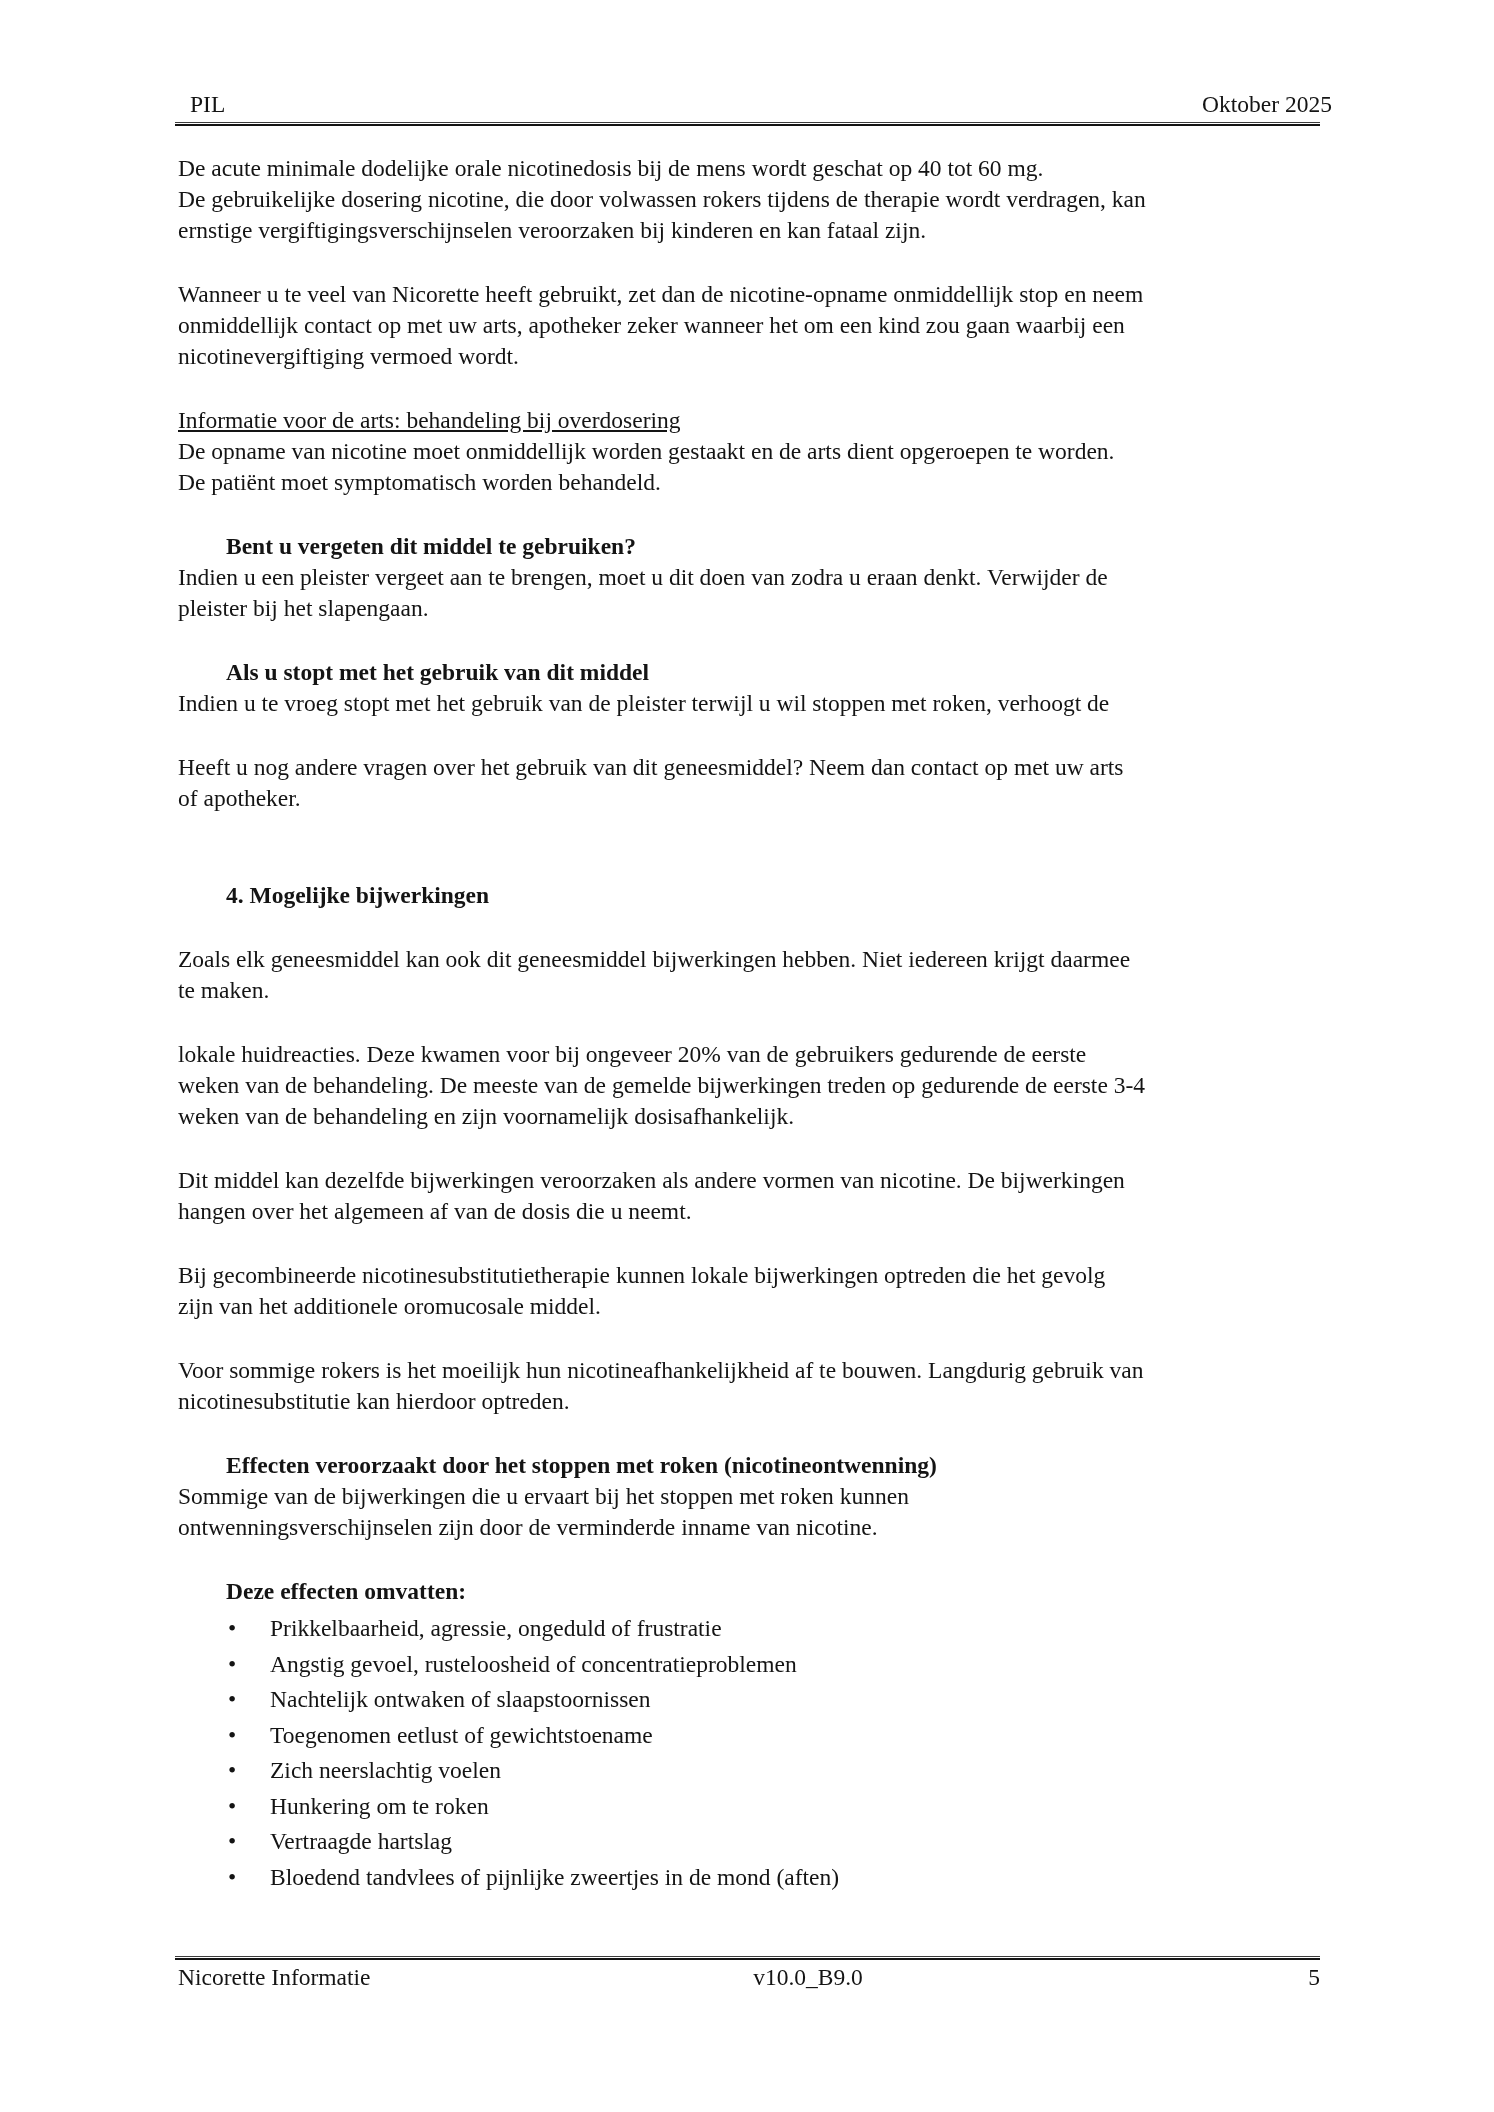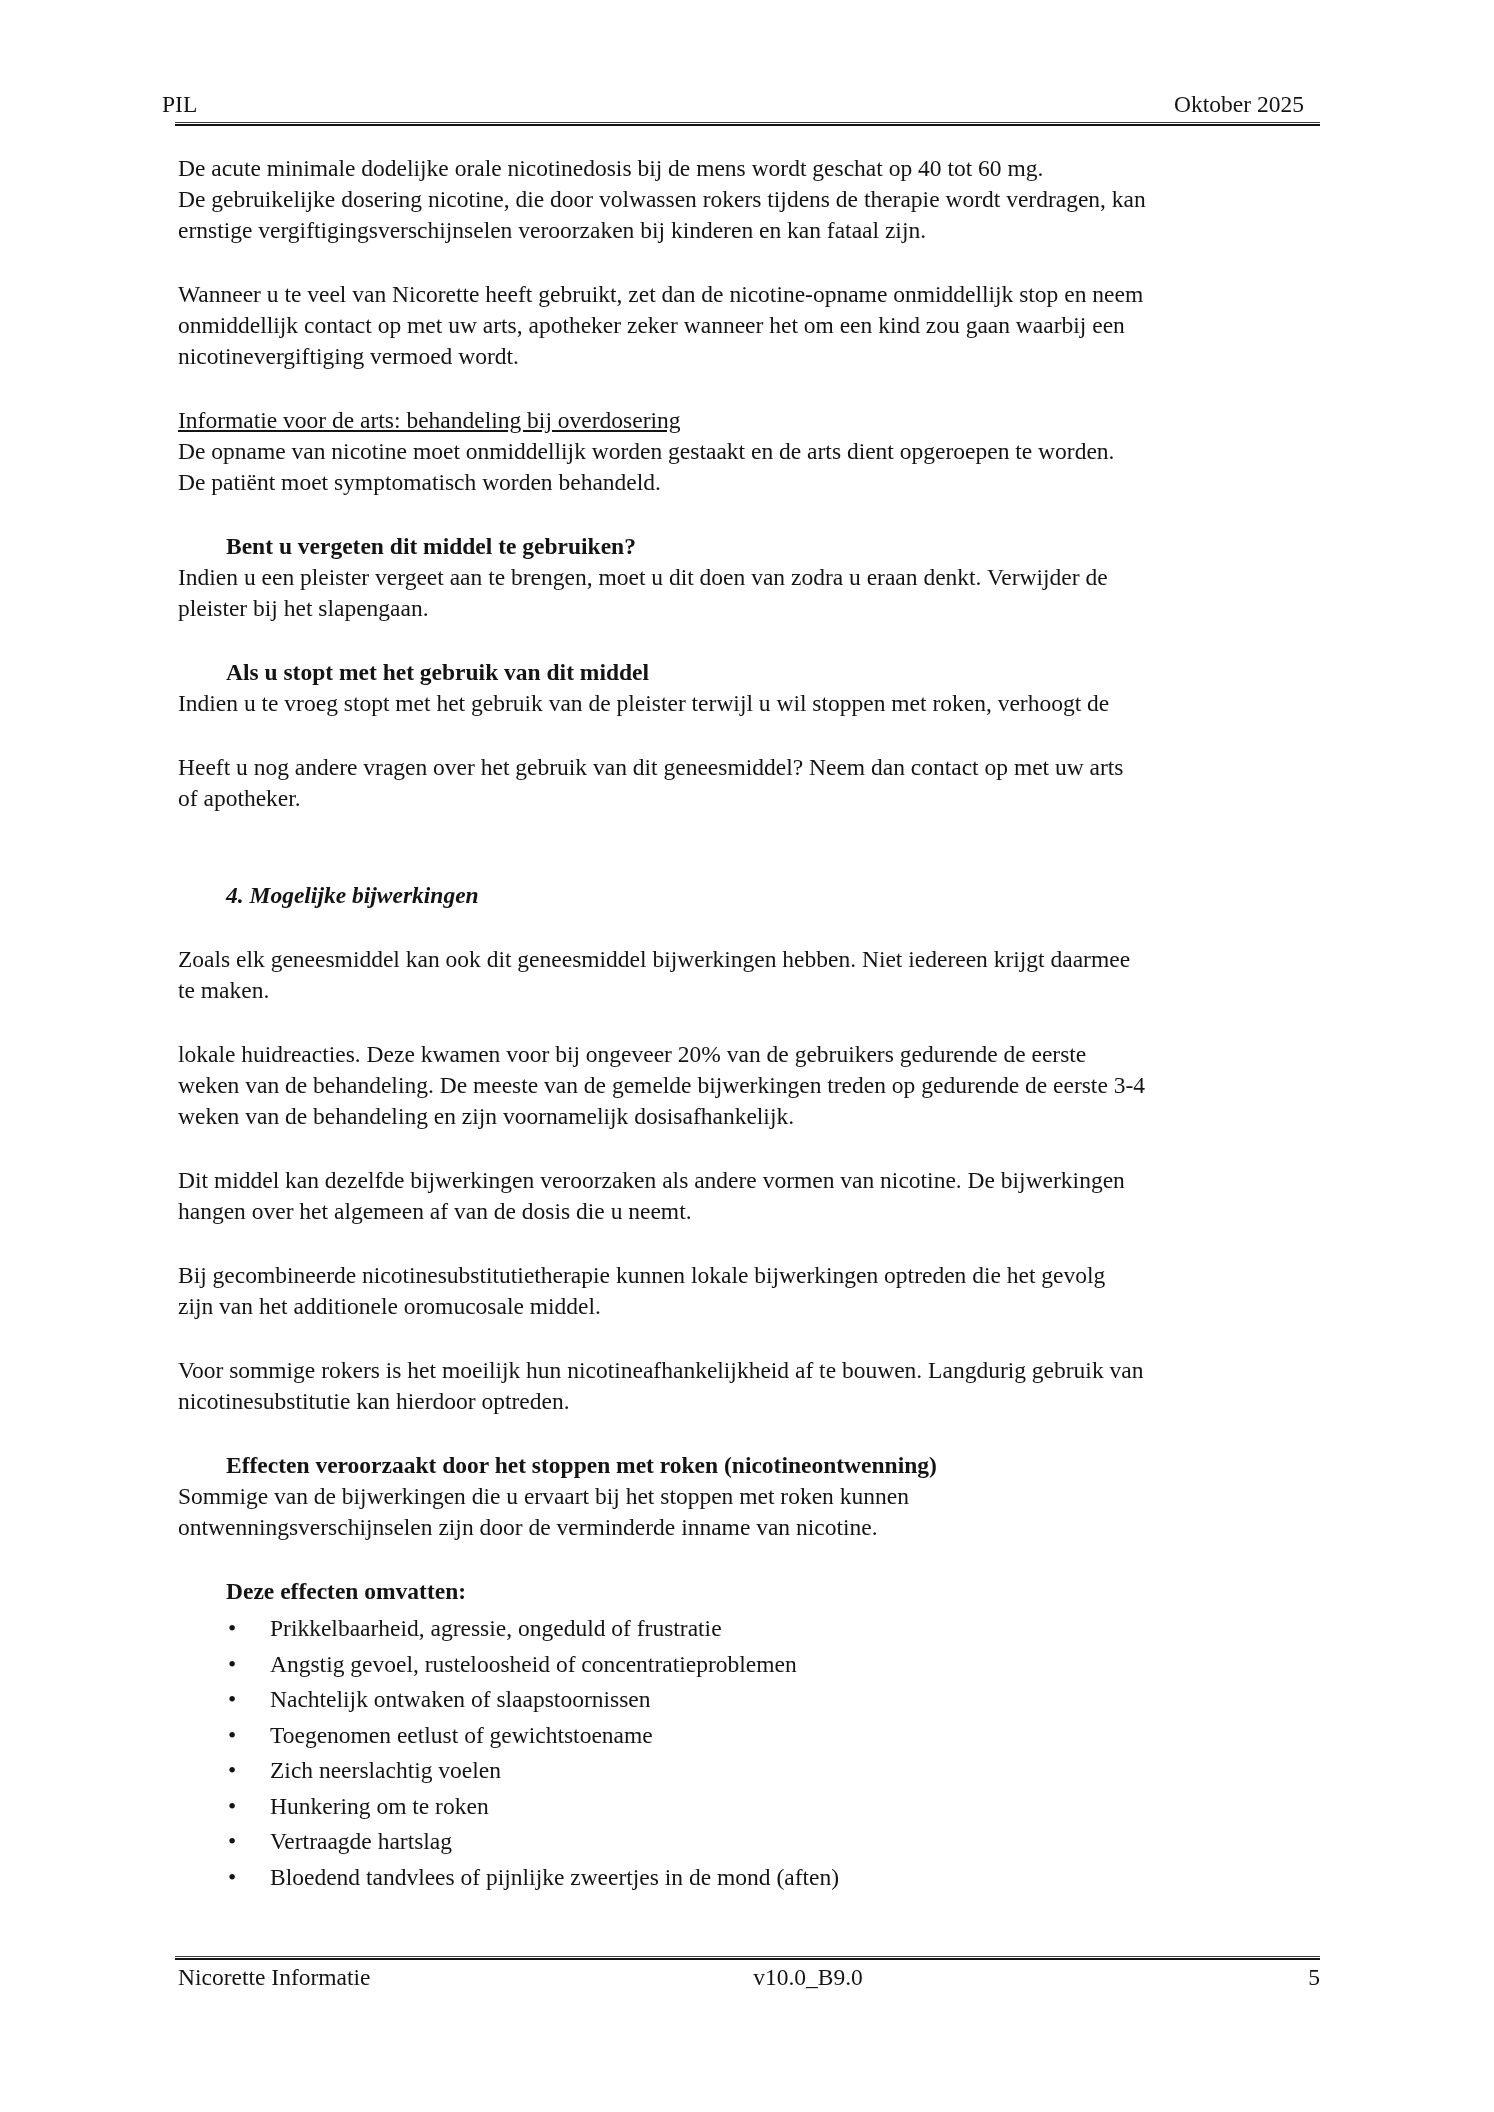--- a/index.html
+++ b/index.html
@@ -6,33 +6,33 @@
   .page{
     position:relative;
     width:1494px;height:2112px;
     background:#ffffff;
     font-family:"Liberation Serif","DejaVu Serif",serif;
     font-size:23.5px;line-height:31px;color:#141414;
     overflow:hidden;
     margin:0 auto;
   }
   .hdr-row{
-    position:absolute;top:89px;left:162px;width:1142px;
+    position:absolute;top:89px;left:190px;width:1142px;
     display:flex;justify-content:space-between;
   }
   .rule{
     position:absolute;left:175px;width:1145px;height:1px;
     border-top:1px solid #3c3c3c;border-bottom:2px solid #141414;
   }
   .hdr-rule{top:122px;}
   .ftr-rule{top:1956px;}
   .main{position:absolute;top:153px;left:178px;width:1150px;}
   .ln{white-space:nowrap;}
   .gap{margin-top:33px;}
-  .gap2{margin-top:66px;font-style:italic;}
+  .gap2{margin-top:66px;}
   .bold{font-weight:bold;margin-left:48px;}
   .uline{text-decoration:underline;}
   ul.effects{list-style:none;margin:4px 0 0 0;padding:0;}
   ul.effects li{
     position:relative;padding-left:92px;line-height:35.5px;white-space:nowrap;
   }
   ul.effects li .bullet{
     position:absolute;left:50px;top:0;
   }
   .ftr-row{position:absolute;top:1962px;left:178px;width:1142px;}

